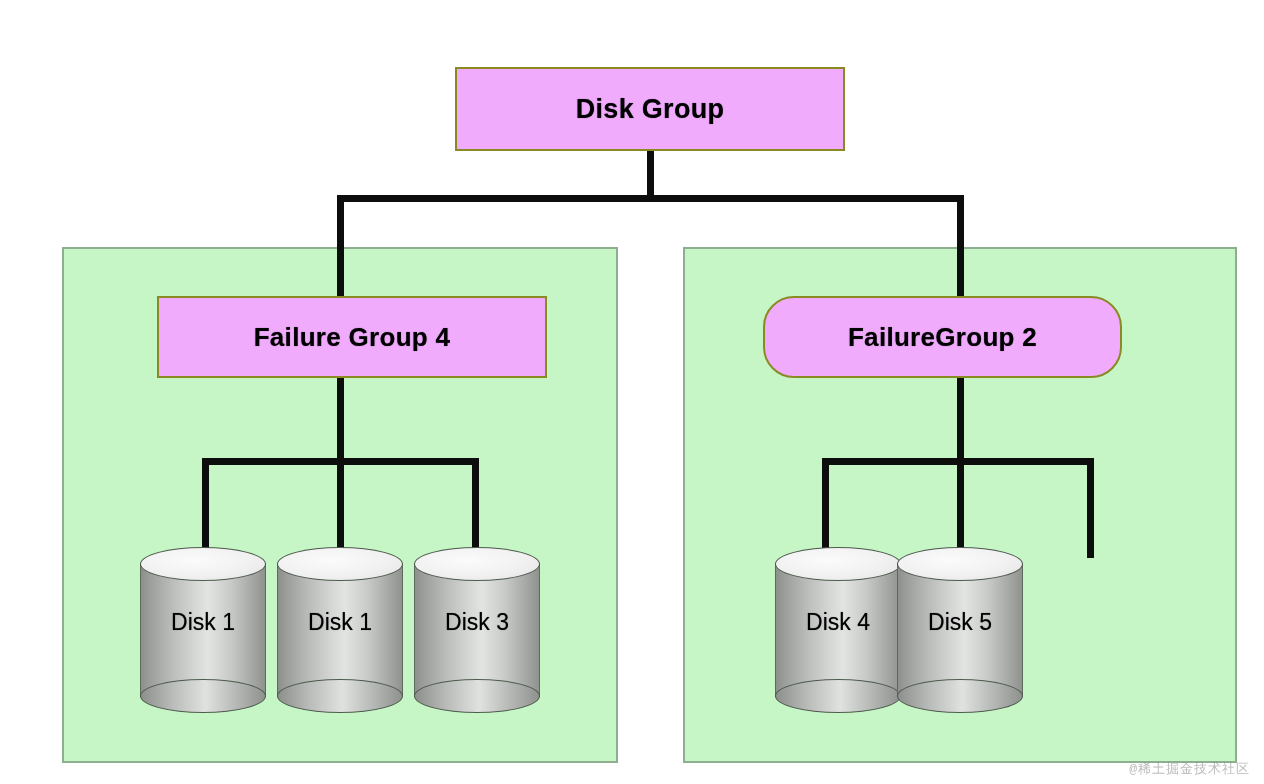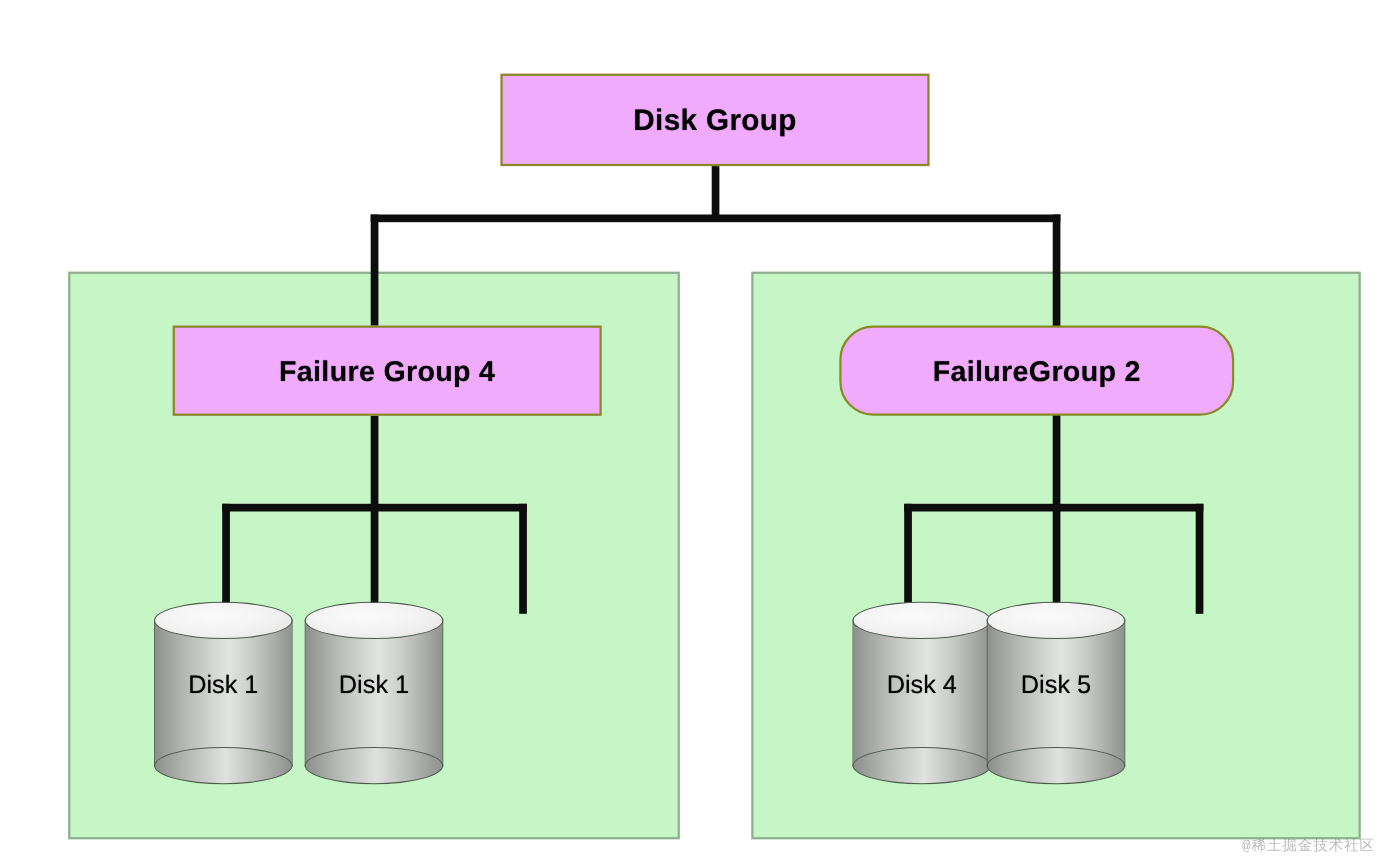--- a/index.html
+++ b/index.html
@@ -166,20 +166,26 @@
     <div class="cyl-label">Disk 1</div>
   </div>
 
   <div class="disk" style="left:277px; top:547px;">
     <div class="cyl-body"></div>
     <div class="cyl-bottom"></div>
     <div class="cyl-top"></div>
     <div class="cyl-label">Disk 1</div>
   </div>
 
+  <div class="disk" style="left:414px; top:547px;">
+    <div class="cyl-body"></div>
+    <div class="cyl-bottom"></div>
+    <div class="cyl-top"></div>
+    <div class="cyl-label">Disk 3</div>
+  </div>
 
   <div class="disk" style="left:775px; top:547px;">
     <div class="cyl-body"></div>
     <div class="cyl-bottom"></div>
     <div class="cyl-top"></div>
     <div class="cyl-label">Disk 4</div>
   </div>
 
   <div class="disk" style="left:897px; top:547px;">
     <div class="cyl-body"></div>

